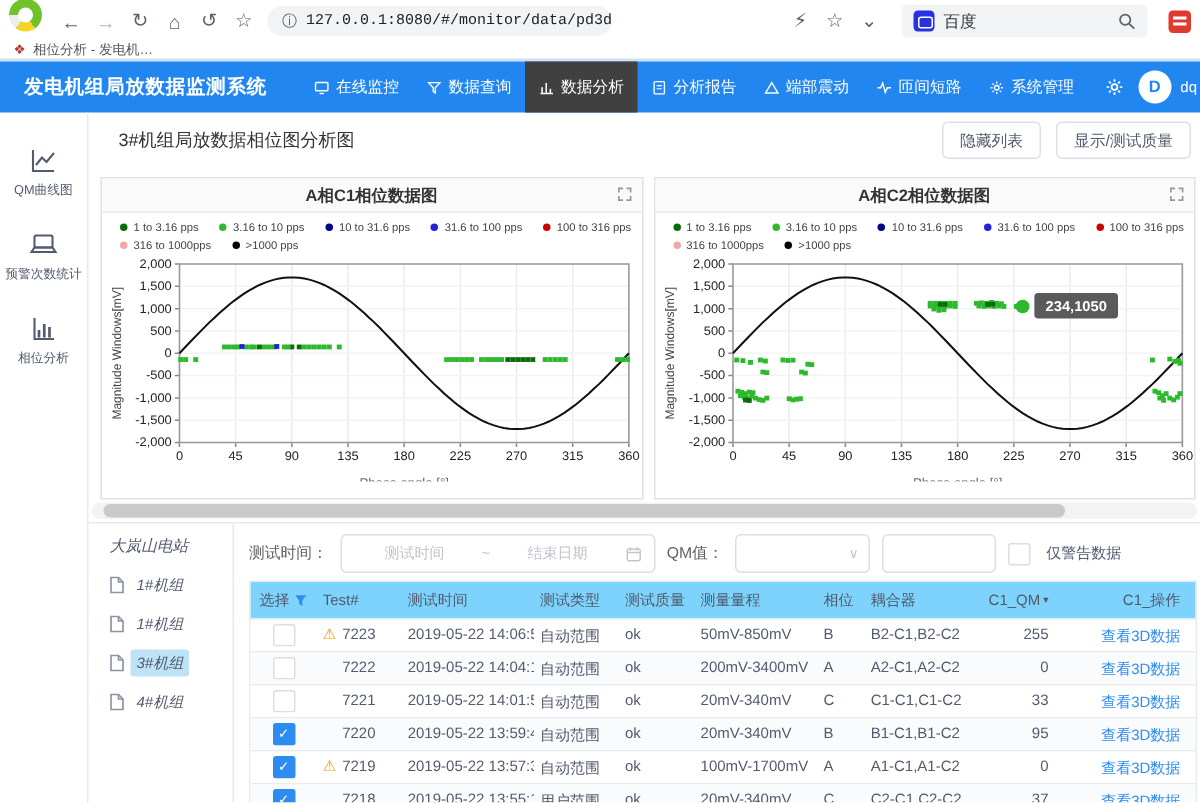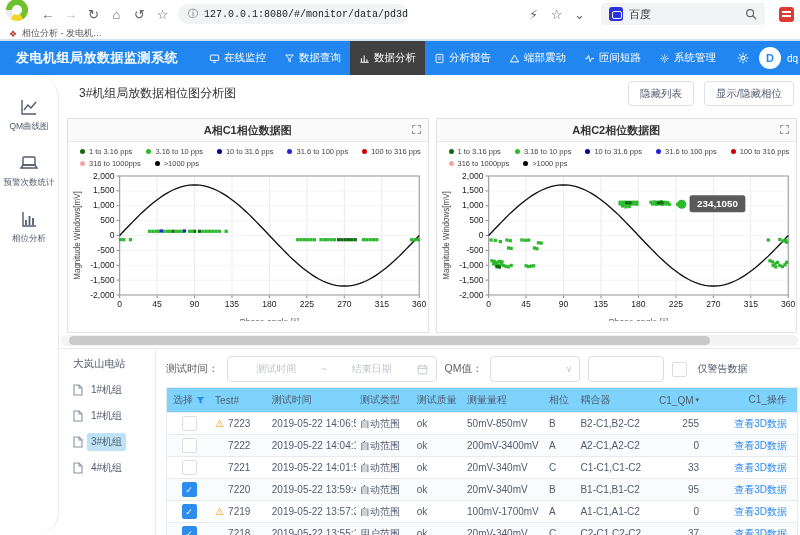--- a/index.html
+++ b/index.html
@@ -38,21 +38,21 @@
   .nav-item.active{background:#404040;}
   .nav-item svg{width:11px;height:11px;flex:none;}
   .nav-gear{display:flex;align-items:center;padding:0 9px;cursor:pointer;}
   .nav-gear svg{width:14px;height:14px;}
   .avatar{width:22px;height:22px;border-radius:50%;background:#fff;color:#2286f0;font-weight:bold;font-size:11px;
           display:flex;align-items:center;justify-content:center;align-self:center;flex:none;cursor:pointer;}
   .username{font-size:10px;display:flex;align-items:center;padding:0 2px 0 6px;}
 
   
   .app{flex:1;display:flex;min-height:0;}
-  .side{width:58px;border-right:1px solid #e8e8e8;padding-top:22px;display:flex;flex-direction:column;gap:20px;align-items:center;flex:none;border-radius:23px;}
+  .side{width:58px;border-right:1px solid #e8e8e8;padding-top:22px;display:flex;flex-direction:column;gap:20px;align-items:center;flex:none;}
   .side-item{display:flex;flex-direction:column;align-items:center;gap:4px;color:#515a6e;cursor:pointer;max-width:58px;}
   .side-item svg{width:20px;height:20px;}
   .side-label{font-size:8.5px;white-space:nowrap;}
   .main{flex:1;display:flex;flex-direction:column;min-width:0;}
 
   .page-header{height:37px;display:flex;align-items:center;padding:0 6px 0 20px;flex:none;}
   .page-title{font-size:12px;color:#333;flex:1;}
   .hdr-btn{height:25px;border:1px solid #dcdfe6;background:#fff;border-radius:4px;font-size:10.5px;color:#515a6e;
            padding:0 11px;margin-left:10px;white-space:nowrap;cursor:pointer;font-family:inherit;}
 
@@ -66,21 +66,21 @@
   .legend-row{display:flex;gap:14px;margin-bottom:3px;}
   .lg-item{display:flex;align-items:center;gap:4px;font-size:7.5px;color:#444;white-space:nowrap;cursor:pointer;}
   .lg-dot{width:5px;height:5px;border-radius:50%;flex:none;}
   svg.plot{width:100%;height:150px;display:block;}
 
   .hscroll{height:11px;background:#f3f3f3;margin:2px 2px 0 2px;border-radius:6px;position:relative;flex:none;}
   .hthumb{position:absolute;left:8px;top:1px;height:9px;width:87%;background:#c9c9c9;border-radius:5px;cursor:pointer;}
 
   
   .bottom{flex:1;border-top:1px solid #e8eaec;display:flex;min-height:0;margin-top:2px;}
-  .tree{width:82px;border-right:1px solid #e8eaec;padding:8px 0 0 14px;font-size:10px;color:#515a6e;flex:none;}
+  .tree{width:82px;border-right:1px solid #e8eaec;padding:8px 0 0 14px;font-size:10px;color:#515a6e;flex:none;font-style:italic;}
   .tree-station{margin-bottom:6px;font-size:10.5px;cursor:pointer;}
   .tree-unit{display:flex;align-items:center;gap:4px;height:26px;cursor:pointer;}
   .tree-unit svg{width:10px;height:12px;color:#8a93a3;flex:none;}
   .tree-unit .lbl{padding:2px 4px;border-radius:2px;}
   .tree-unit.selected .lbl{background:#bfe3f6;}
   .right{flex:1;min-width:0;display:flex;flex-direction:column;padding:4px 2px 0 10px;}
   .filterbar{height:32px;display:flex;align-items:center;gap:8px;font-size:10.5px;color:#606266;flex:none;}
   .daterange{width:192px;height:24px;border:1px solid #dcdee2;border-radius:4px;display:flex;align-items:center;
              padding:0 8px;color:#c0c4cc;font-size:10px;background:#fff;gap:4px;cursor:text;}
   .daterange .ph{flex:1;text-align:center;}
@@ -248,21 +248,21 @@
           </span>
           <div class="side-label">相位分析</div>
         </div>
       </div>
 
     <div class="main">
 
       <div class="page-header">
         <div class="page-title">3#机组局放数据相位图分析图</div>
         <button class="hdr-btn">隐藏列表</button>
-        <button class="hdr-btn">显示/隐藏相位</button>
+        <button class="hdr-btn">显示/测试质量</button>
       </div>
 
       <div class="charts-row" id="charts-row">
           <div class="card">
             <div class="card-hd">
               <span>A相C1相位数据图</span>
               <span class="expand"><svg viewBox="0 0 14 14">
                   <path d="M2 5.5V2h3.5M8.5 2H12v3.5M12 8.5V12H8.5M5.5 12H2V8.5" fill="none" stroke="currentColor" stroke-width="1.4"></path>
                 </svg></span>
             </div>

